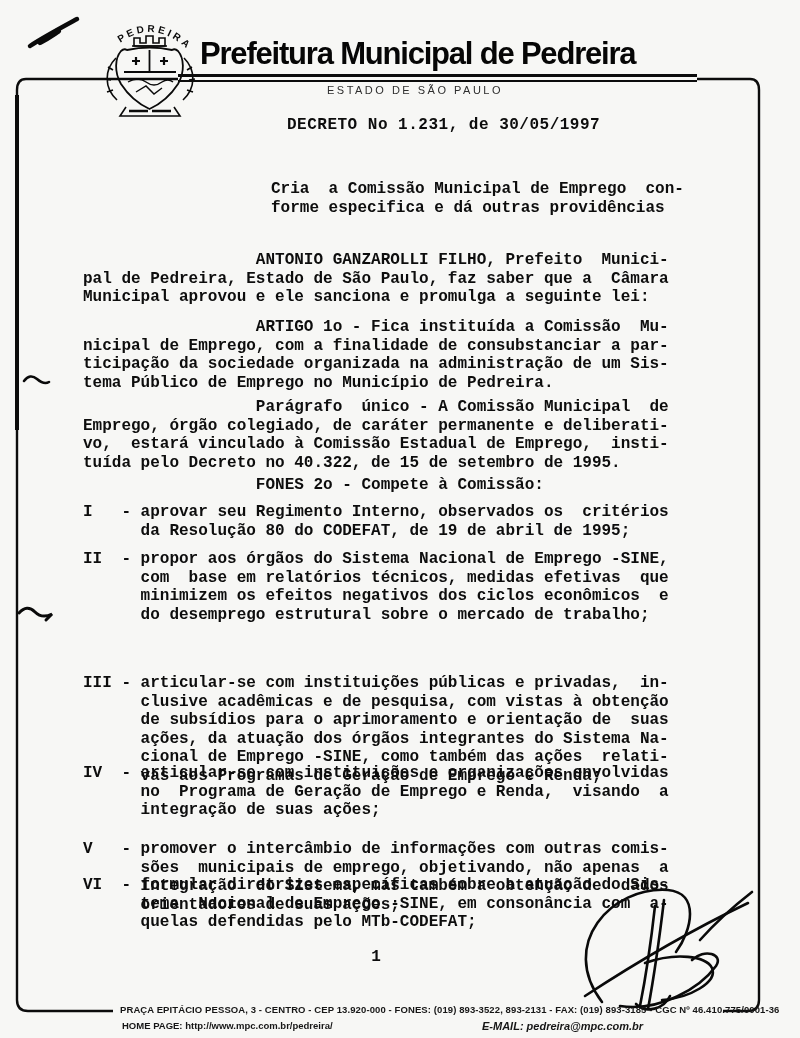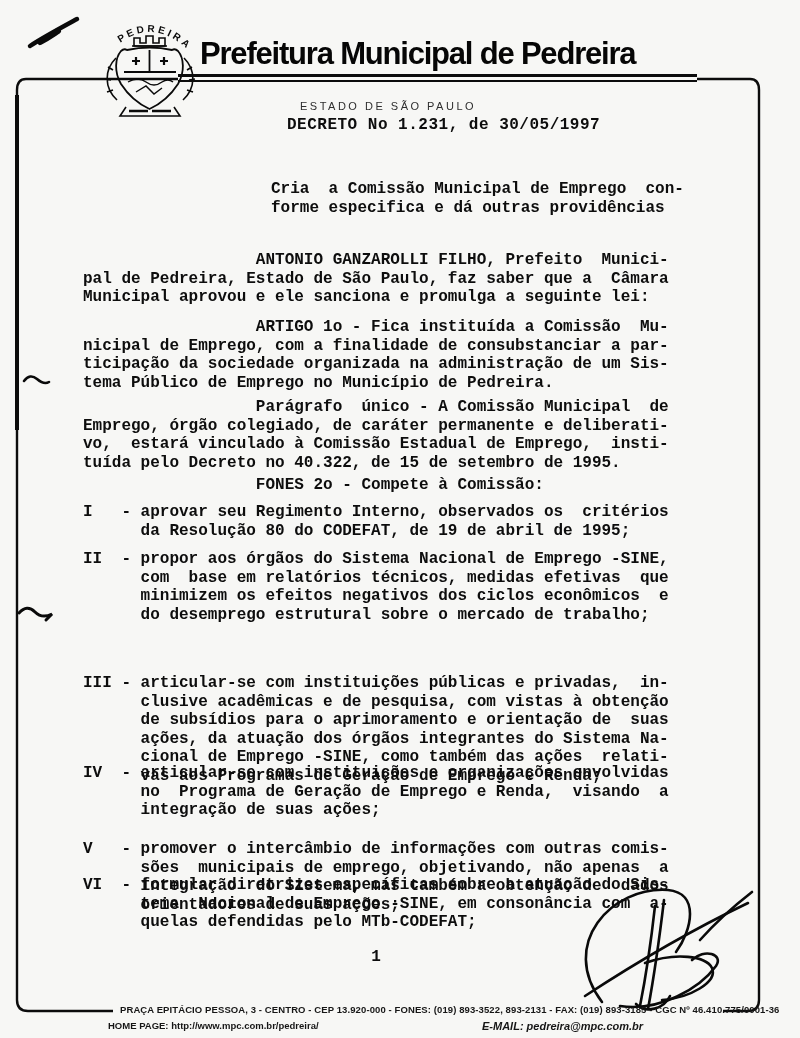--- a/index.html
+++ b/index.html
@@ -14,22 +14,22 @@
   svg{display:block;}
   .overlay{position:absolute;left:0;top:0;pointer-events:none;}
   .title{
     position:absolute;left:180px;top:36px;width:520px;
     font-family:"Liberation Sans", sans-serif;
     font-weight:bold;font-size:31px;letter-spacing:-1.2px;
     color:#060606;white-space:nowrap;margin-left:20px;
   }
   .rule{position:absolute;background:#0c0c0c;}
   .subtitle{
-    position:absolute;left:300px;top:100px;width:230px;
-    text-align:left;
+    position:absolute;left:300px;top:84px;width:230px;
+    text-align:center;
     font-family:"Liberation Sans", sans-serif;
     font-size:11px;letter-spacing:2.5px;color:#2e2e2e;white-space:nowrap;
   }
   .mono{
     position:absolute;
     font-family:"Liberation Mono", monospace;
     font-weight:bold;font-size:16px;line-height:18.5px;
     white-space:pre;color:#0d0d0d;
   }
   .decree-heading{left:287px;top:116px;letter-spacing:.5px;}
@@ -44,21 +44,21 @@
   .item-IV{left:83px;top:764px;}
   .item-V{left:83px;top:796px;margin-top:44px;}
   .item-VI{left:83px;top:876px;}
   .page-number{left:376px;top:948px;transform:translateX(-50%);}
   .footer-line1{
     position:absolute;left:120px;top:1004px;width:612px;
     font-family:"Liberation Sans", sans-serif;font-weight:bold;
     font-size:9.5px;letter-spacing:.1px;color:#161616;white-space:nowrap;
   }
   .footer-line2a{
-    position:absolute;left:108px;top:1020px;
+    position:absolute;left:122px;top:1020px;
     font-family:"Liberation Sans", sans-serif;font-weight:bold;
     font-size:9.5px;color:#161616;white-space:nowrap;
   }
   .footer-line2b{
     position:absolute;left:482px;top:1020px;
     font-family:"Liberation Sans", sans-serif;font-weight:bold;
     font-size:11px;color:#161616;white-space:nowrap;font-style:italic;
   }
 </style>
 </head>

